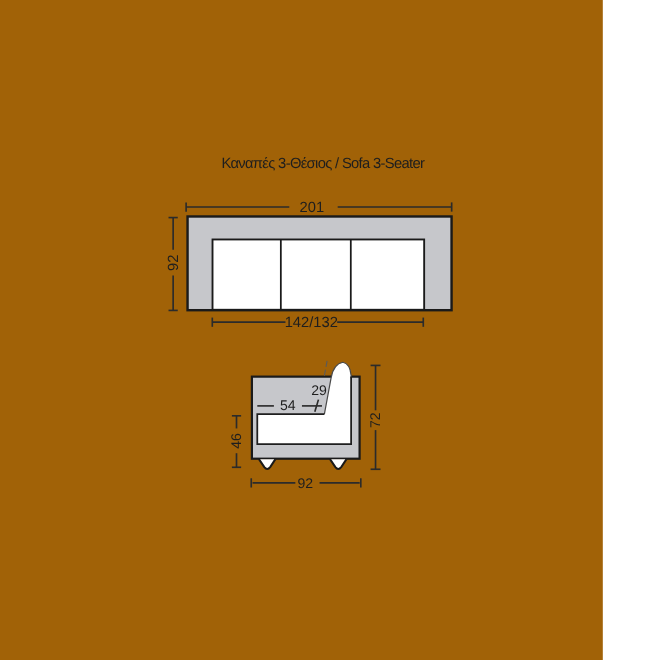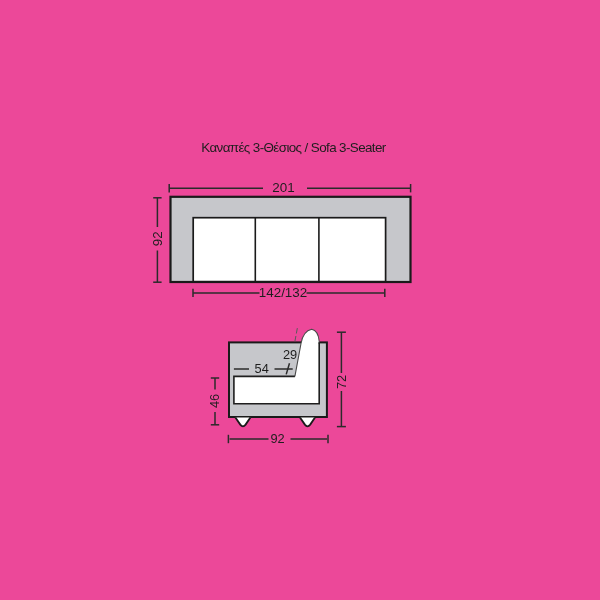--- a/index.html
+++ b/index.html
@@ -1,16 +1,16 @@
 <!DOCTYPE html>
 <html><head>
 <meta charset="utf-8">
 <style>
   html,body{margin:0;padding:0;background:#ffffff;}
-  .page{width:600px;height:600px;position:relative;background:#ec4899;overflow:hidden;}
+  .page{width:548px;height:600px;position:relative;background:#a16207;overflow:hidden;}
   svg{position:absolute;top:0;left:0;}
   text{font-family:"Liberation Sans",sans-serif;fill:#1e1e1e;}
 </style>
 </head>
 <body>
 <div class="page">
 <svg width="600" height="600" viewBox="0 0 600 600">
 
   <text x="293.5" y="152.4" font-size="13.4" letter-spacing="-0.6" text-anchor="middle">Καναπές 3-Θέσιος / Sofa 3-Seater</text>
 

